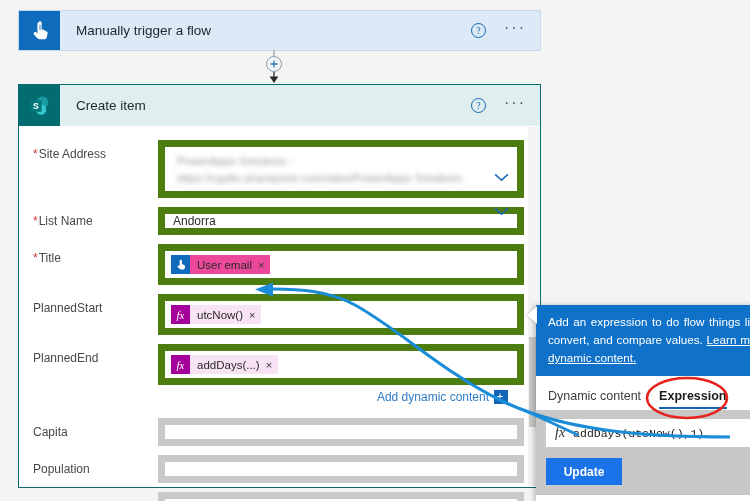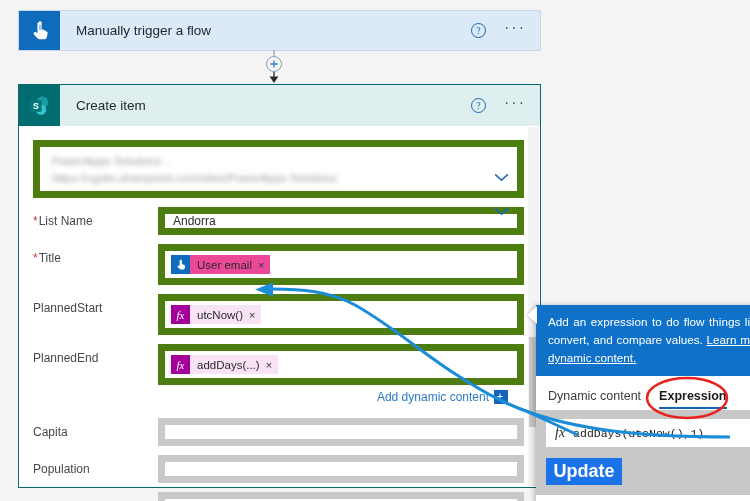--- a/index.html
+++ b/index.html
@@ -307,21 +307,21 @@
     font-family: "Liberation Mono", monospace;
     font-size: 11.5px;
     color: #1a1a1a;
     white-space: nowrap;
   }
   #update-btn {
     margin-top: 11px;
     background: #1a73e8;
     color: #ffffff;
     font-weight: bold;
-    font-size: 18px;
+    font-size: 12px;
     border: none;
     width: 76px;
     height: 27px;
     cursor: pointer;
     font-family: "Liberation Sans", sans-serif;
   }
   #panel-footer {
     height: 8px;
     background: #ffffff;
   }
@@ -377,20 +377,23 @@
       <div class="card-title">Create item</div>
       <div class="card-actions">
         <div class="help-circle">?</div>
         <div class="ellipsis">···</div>
       </div>
     </div>
 
     <div id="form-body">
 
       <div class="field-row">
+        <div class="field-label">
+          <span class="req">*</span><span>Site Address</span>
+        </div>
         <div class="field-control tall">
           <div class="redacted">PowerApps Solutions - https://cgsltx.sharepoint.com/sites/PowerApps Solutions</div>
           <span class="chev">
             <svg width="15" height="9" viewBox="0 0 16 10">
                 <path d="M1 1.5 L8 8 L15 1.5" stroke="#1266b5" stroke-width="1.6" fill="none"></path>
               </svg>
           </span>
         </div>
       </div>
 

